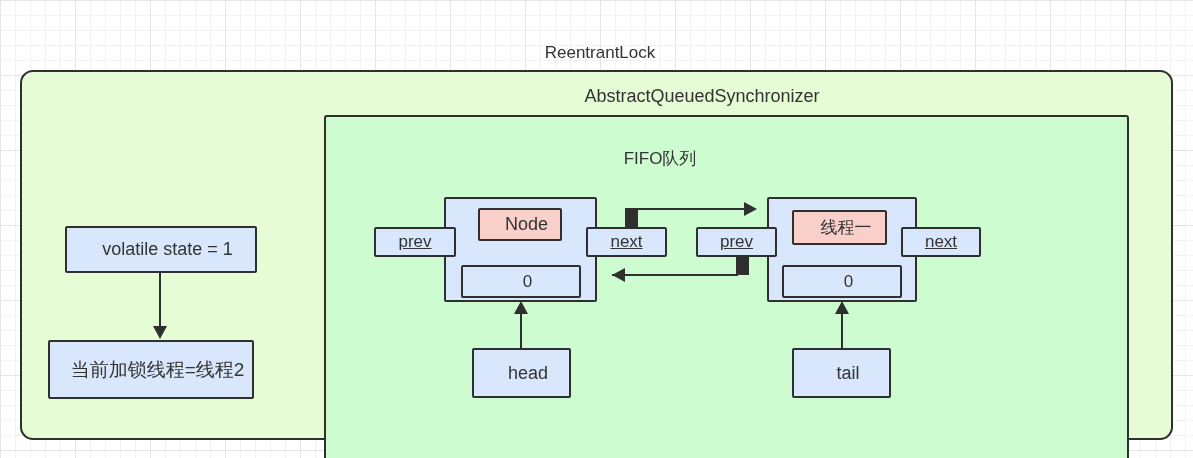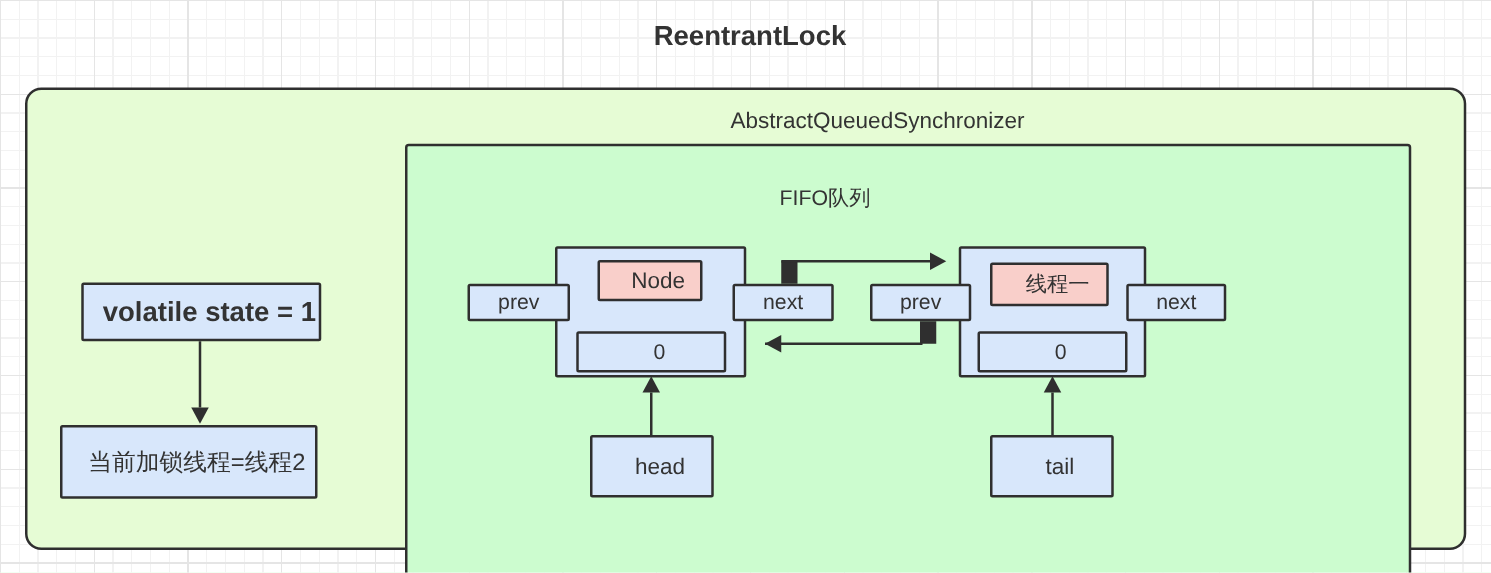--- a/index.html
+++ b/index.html
@@ -17,27 +17,27 @@
       repeating-linear-gradient(to bottom, var(--grid-major) 0 1px, transparent 1px 75px),
       repeating-linear-gradient(to right, var(--grid-minor) 0 1px, transparent 1px 15px),
       repeating-linear-gradient(to bottom, var(--grid-minor) 0 1px, transparent 1px 15px);
   }
   .abs{position:absolute;box-sizing:border-box;}
   .label{display:flex;align-items:center;justify-content:center;text-align:center;white-space:nowrap;}
   .shape{border:2px solid var(--stroke);border-radius:2px;}
   .blue{background:var(--blue-fill);}
   .pink{background:var(--pink-fill);}
 
-  .title{left:450px;top:18px;width:300px;height:22px;font-size:22px;font-weight:bold;}
+  .title{left:450px;top:42px;width:300px;height:22px;font-size:17px;}
 
   
   .outer{left:20px;top:70px;width:1153px;height:370px;background:var(--outer-fill);border-radius:13px;}
   .aqs-label{left:530px;top:13px;width:300px;height:22px;font-size:18px;}
 
-  .state-box{left:43px;top:154px;width:192px;height:47px;font-size:22px;font-weight:bold;}
+  .state-box{left:43px;top:154px;width:192px;height:47px;font-size:18px;}
   .owner-box{left:26px;top:268px;width:206px;height:59px;font-size:19px;}
   .state-arrow-line{left:137px;top:201px;width:2px;height:53px;background:var(--stroke);}
   .state-arrowhead{left:131px;top:254px;width:0;height:0;
     border-left:7px solid transparent;border-right:7px solid transparent;border-top:13px solid var(--stroke);}
 
   
   .fifo{left:302px;top:43px;width:805px;height:364px;background:var(--fifo-fill);border-radius:3px;}
   .fifo-label{left:234px;top:30px;width:200px;height:22px;font-size:17px;}
 
   
@@ -67,21 +67,21 @@
   .next-arrow-v{left:299px;top:92px;width:2px;height:18px;background:var(--stroke);}
   .next-arrow-h{left:299px;top:91px;width:119px;height:2px;background:var(--stroke);}
   .next-arrowhead{left:418px;top:85px;width:0;height:0;
     border-top:7px solid transparent;border-bottom:7px solid transparent;border-left:13px solid var(--stroke);}
   
   .prev-arrow-v{left:410px;top:140px;width:2px;height:18px;background:var(--stroke);}
   .prev-arrow-h{left:286px;top:157px;width:126px;height:2px;background:var(--stroke);}
   .prev-arrowhead{left:273px;top:151px;width:0;height:0;
     border-top:7px solid transparent;border-bottom:7px solid transparent;border-right:13px solid var(--stroke);}
 
-  .z1{z-index:1;} .z2{z-index:2;padding-left:13px;} .z3{z-index:3;}
+  .z1{z-index:1;} .z2{z-index:2;padding-left:13px;} .z3{z-index:3;text-decoration:underline;}
 </style>
 </head>
 <body>
 
 <div class="canvas">
 
   <div class="abs label title">ReentrantLock</div>
 
   <div class="abs shape outer">
 

